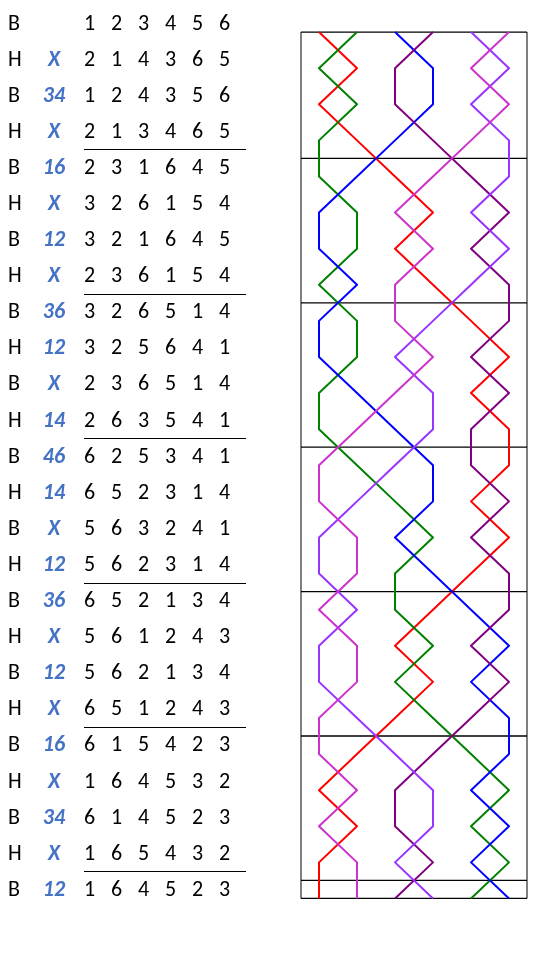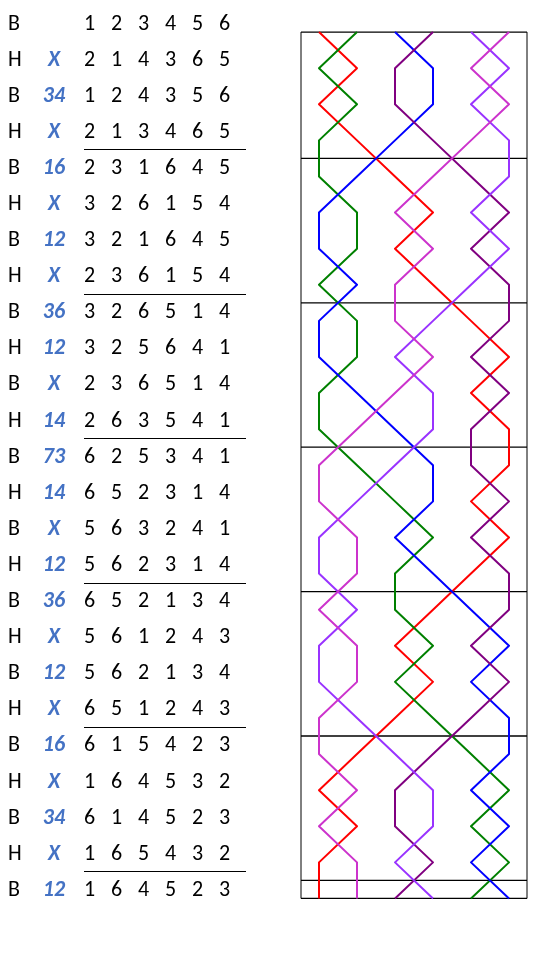--- a/index.html
+++ b/index.html
@@ -132,21 +132,21 @@
         <div class="code">14</div>
         <div class="cell">2</div>
         <div class="cell">6</div>
         <div class="cell">3</div>
         <div class="cell">5</div>
         <div class="cell">4</div>
         <div class="cell">1</div>
       </div>
       <div class="row">
         <div class="lbl">B</div>
-        <div class="code">73</div>
+        <div class="code">46</div>
         <div class="cell">6</div>
         <div class="cell">2</div>
         <div class="cell">5</div>
         <div class="cell">3</div>
         <div class="cell">4</div>
         <div class="cell">1</div>
       </div>
       <div class="row">
         <div class="lbl">H</div>
         <div class="code">14</div>

